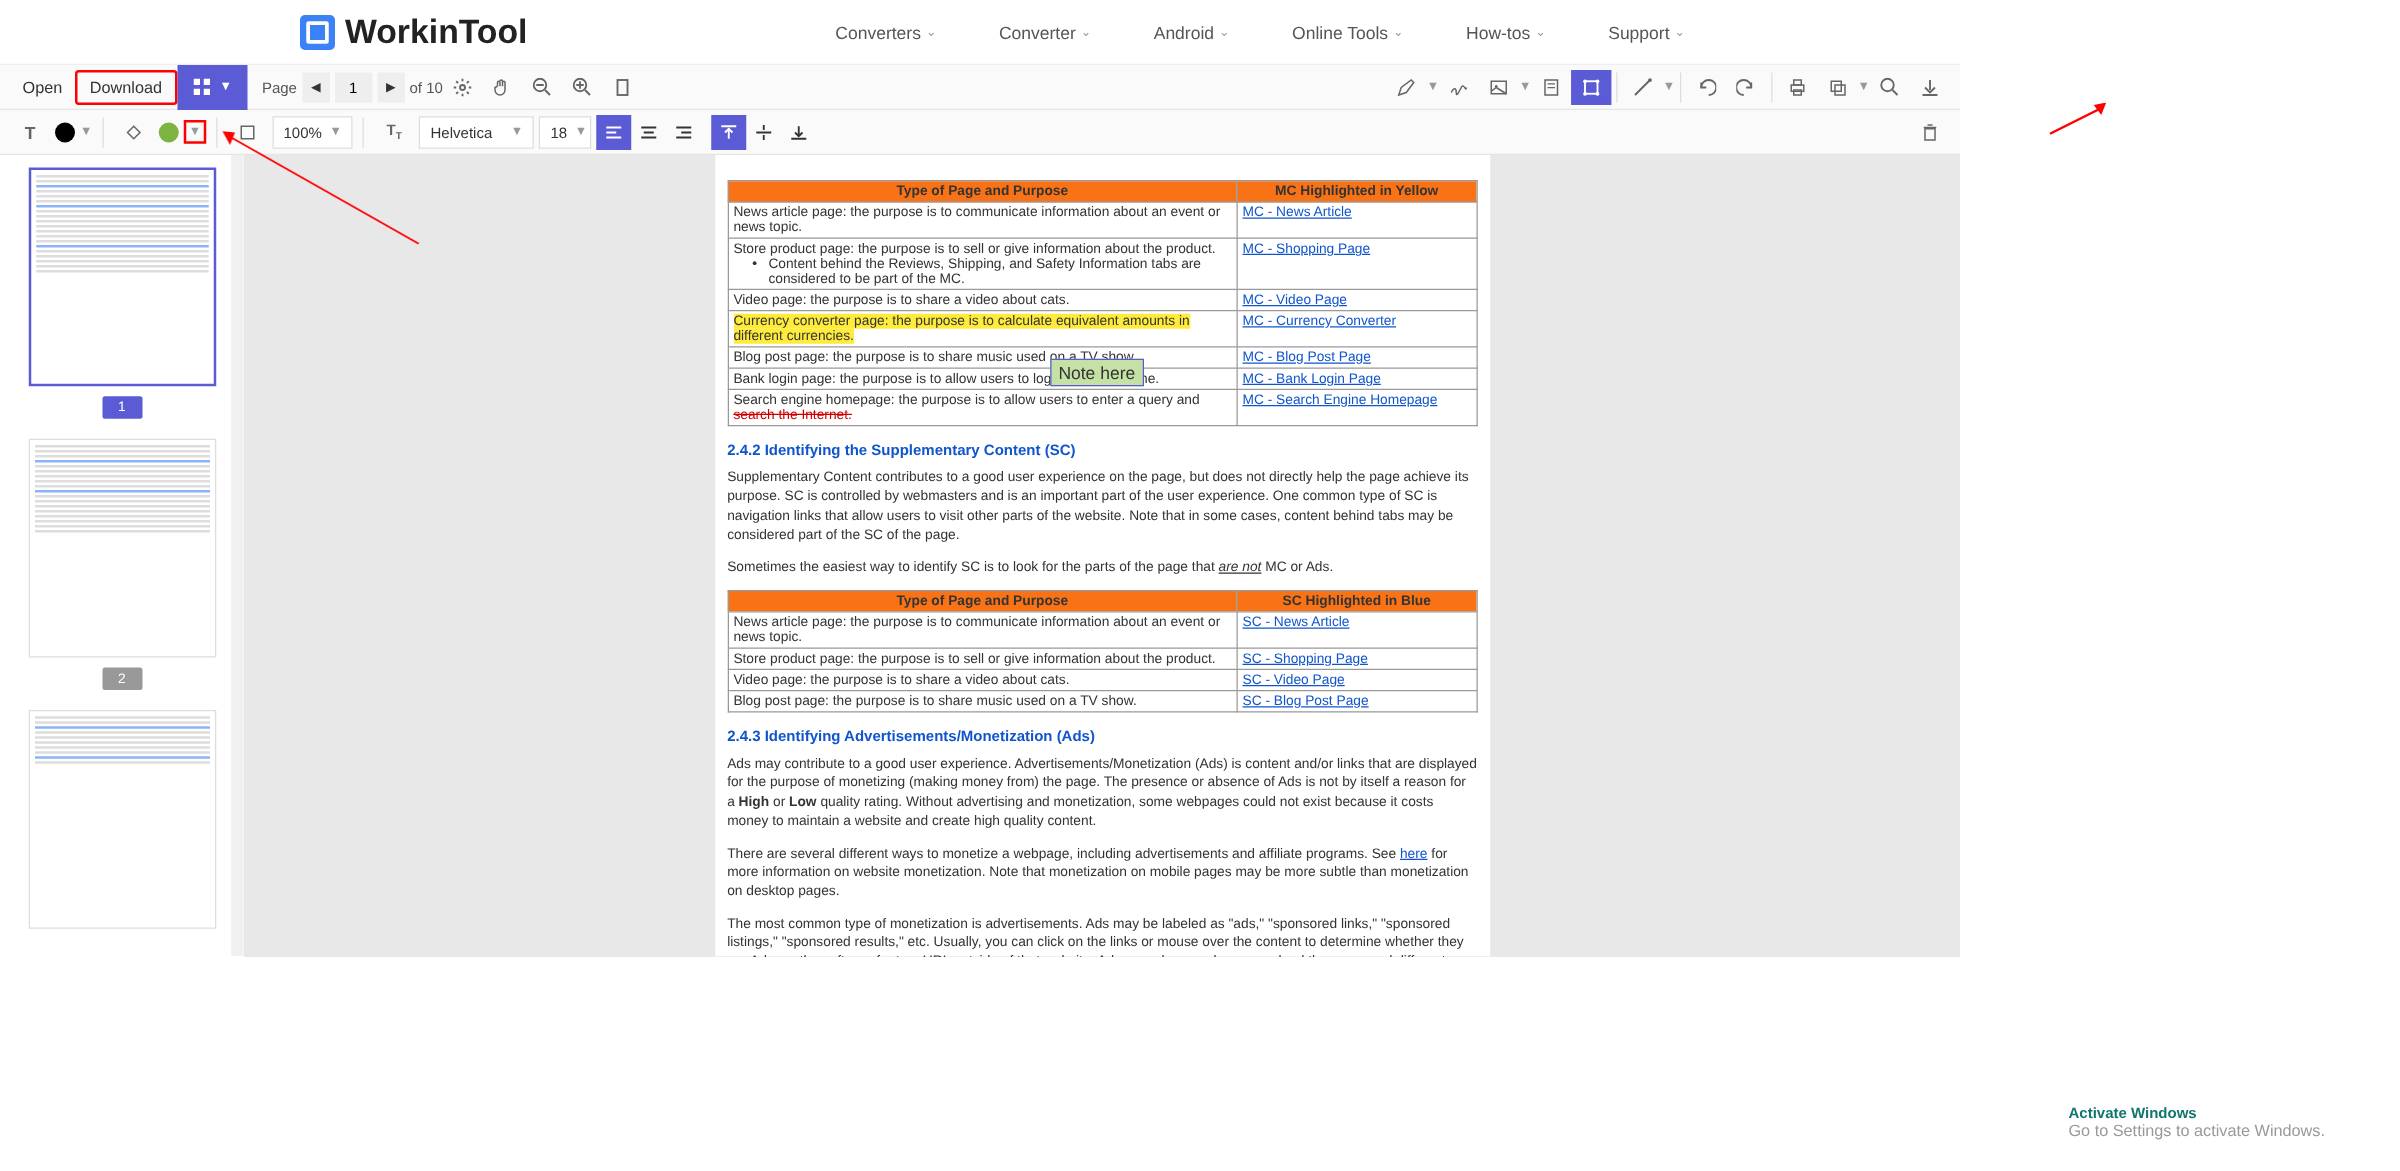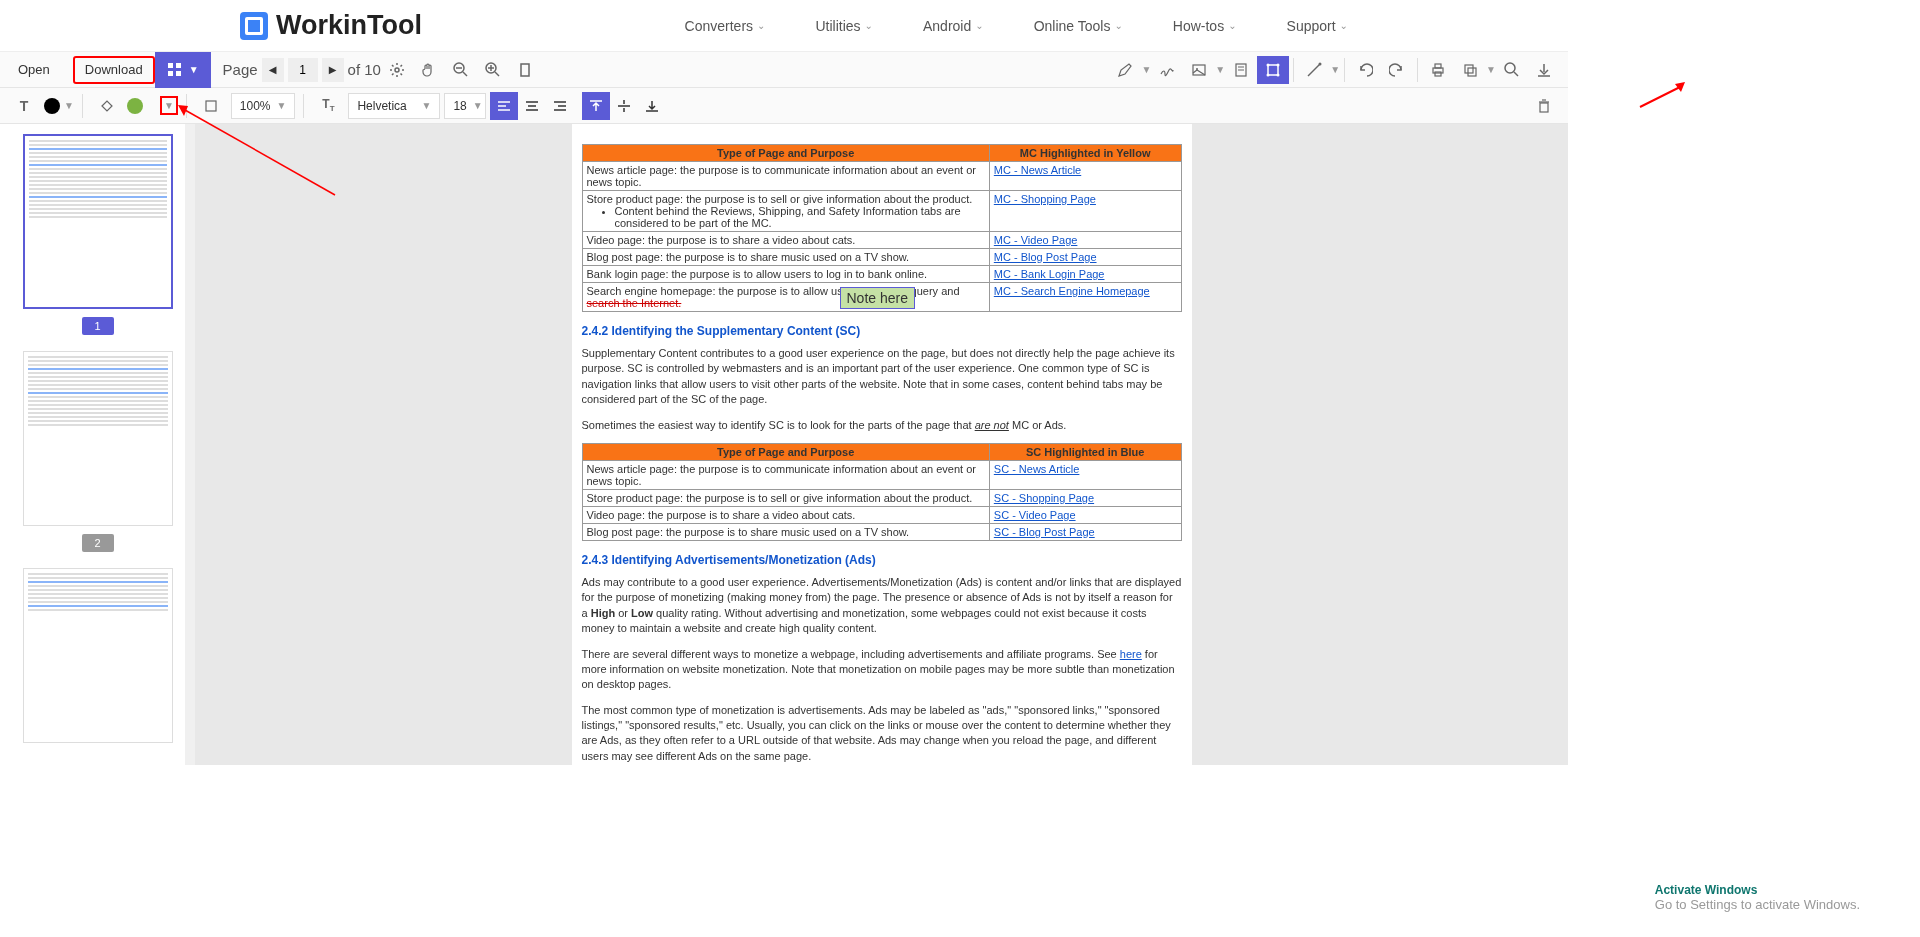--- a/index.html
+++ b/index.html
@@ -11,24 +11,24 @@
 .logo-icon { width: 28px; height: 28px; background: #3b82f6; border-radius: 4px; position: relative; }
 .logo-icon::after { content: ''; position: absolute; top: 5px; left: 5px; right: 5px; bottom: 5px; border: 3px solid #fff; border-radius: 2px; }
 .logo-text { font-size: 27px; font-weight: bold; color: #222; }
 .nav-menu { display: flex; gap: 50px; margin-left: auto; margin-right: 200px; }
 .nav-item { font-size: 14px; color: #555; cursor: pointer; display: flex; align-items: center; gap: 4px; }
 .chev { font-size: 10px; color: #999; }
 
 
 .toolbar1 { height: 36px; display: flex; align-items: center; padding: 0 8px; border-bottom: 1px solid #e5e5e5; background: #fafafa; }
 .tb-btn { height: 28px; padding: 0 10px; display: flex; align-items: center; justify-content: center; font-size: 13px; cursor: pointer; border-radius: 3px; }
-.red-box { border: 2px solid #f00; margin-left: 13px; }
+.red-box { border: 2px solid #f00; }
 .purple-btn { background: #5b5bd6; color: #fff; display: flex; align-items: center; gap: 6px; padding: 0 12px; height: 36px; }
 .page-nav { display: flex; align-items: center; gap: 4px; margin-left: 12px; }
-.page-label { font-size: 15px; color: #555; }
+.page-label { font-size: 12px; color: #555; }
 .page-input { width: 30px; height: 24px; text-align: center; background: #eee; border: none; font-size: 12px; }
 .arrow-btn { width: 22px; height: 24px; background: #eee; display: flex; align-items: center; justify-content: center; font-size: 10px; cursor: pointer; }
 .icon-btn { width: 32px; height: 28px; display: flex; align-items: center; justify-content: center; cursor: pointer; color: #666; }
 .icon-btn.active { background: #5b5bd6; color: #fff; }
 .sq-active { border: 2px solid #5b5bd6; }
 .spacer { flex: 1; }
 .sep { width: 1px; height: 24px; background: #ddd; margin: 0 4px; }
 
 
 .toolbar2 { height: 36px; display: flex; align-items: center; padding: 0 8px; border-bottom: 1px solid #e5e5e5; background: #fafafa; gap: 4px; }
@@ -84,21 +84,21 @@
   <div class="logo-wrap">
     <div class="logo-icon"></div>
     <div class="logo-text">WorkinTool</div>
   </div>
   <div class="nav-menu">
     <div class="nav-item">
         <span>Converters</span>
         <span class="chev">⌄</span>
       </div>
     <div class="nav-item">
-        <span>Utilities</span>
+        <span>Converter</span>
         <span class="chev">⌄</span>
       </div>
     <div class="nav-item">
         <span>Android</span>
         <span class="chev">⌄</span>
       </div>
     <div class="nav-item">
         <span>Online Tools</span>
         <span class="chev">⌄</span>
       </div>
@@ -421,20 +421,24 @@
               <td><span>Store product page: the purpose is to sell or give information about the product.</span><ul class="bullet">
                   <li>Content behind the Reviews, Shipping, and Safety Information tabs are considered to be part of the MC.</li>
                 </ul></td>
               <td><span class="link">MC - Shopping Page</span></td>
             </tr>
         <tr>
               <td>Video page: the purpose is to share a video about cats.</td>
               <td><span class="link">MC - Video Page</span></td>
             </tr>
         <tr>
+              <td><span class="hl-yellow">Currency converter page: the purpose is to calculate equivalent amounts in different currencies.</span></td>
+              <td><span class="link">MC - Currency Converter</span></td>
+            </tr>
+        <tr>
               <td>Blog post page: the purpose is to share music used on a TV show.</td>
               <td><span class="link">MC - Blog Post Page</span></td>
             </tr>
         <tr>
               <td>Bank login page: the purpose is to allow users to log in to bank online.</td>
               <td><span class="link">MC - Bank Login Page</span></td>
             </tr>
         <tr>
               <td><span>Search engine homepage: the purpose is to allow users to enter a query and </span><span class="strike">search the Internet.</span></td>
               <td><span class="link">MC - Search Engine Homepage</span></td>

